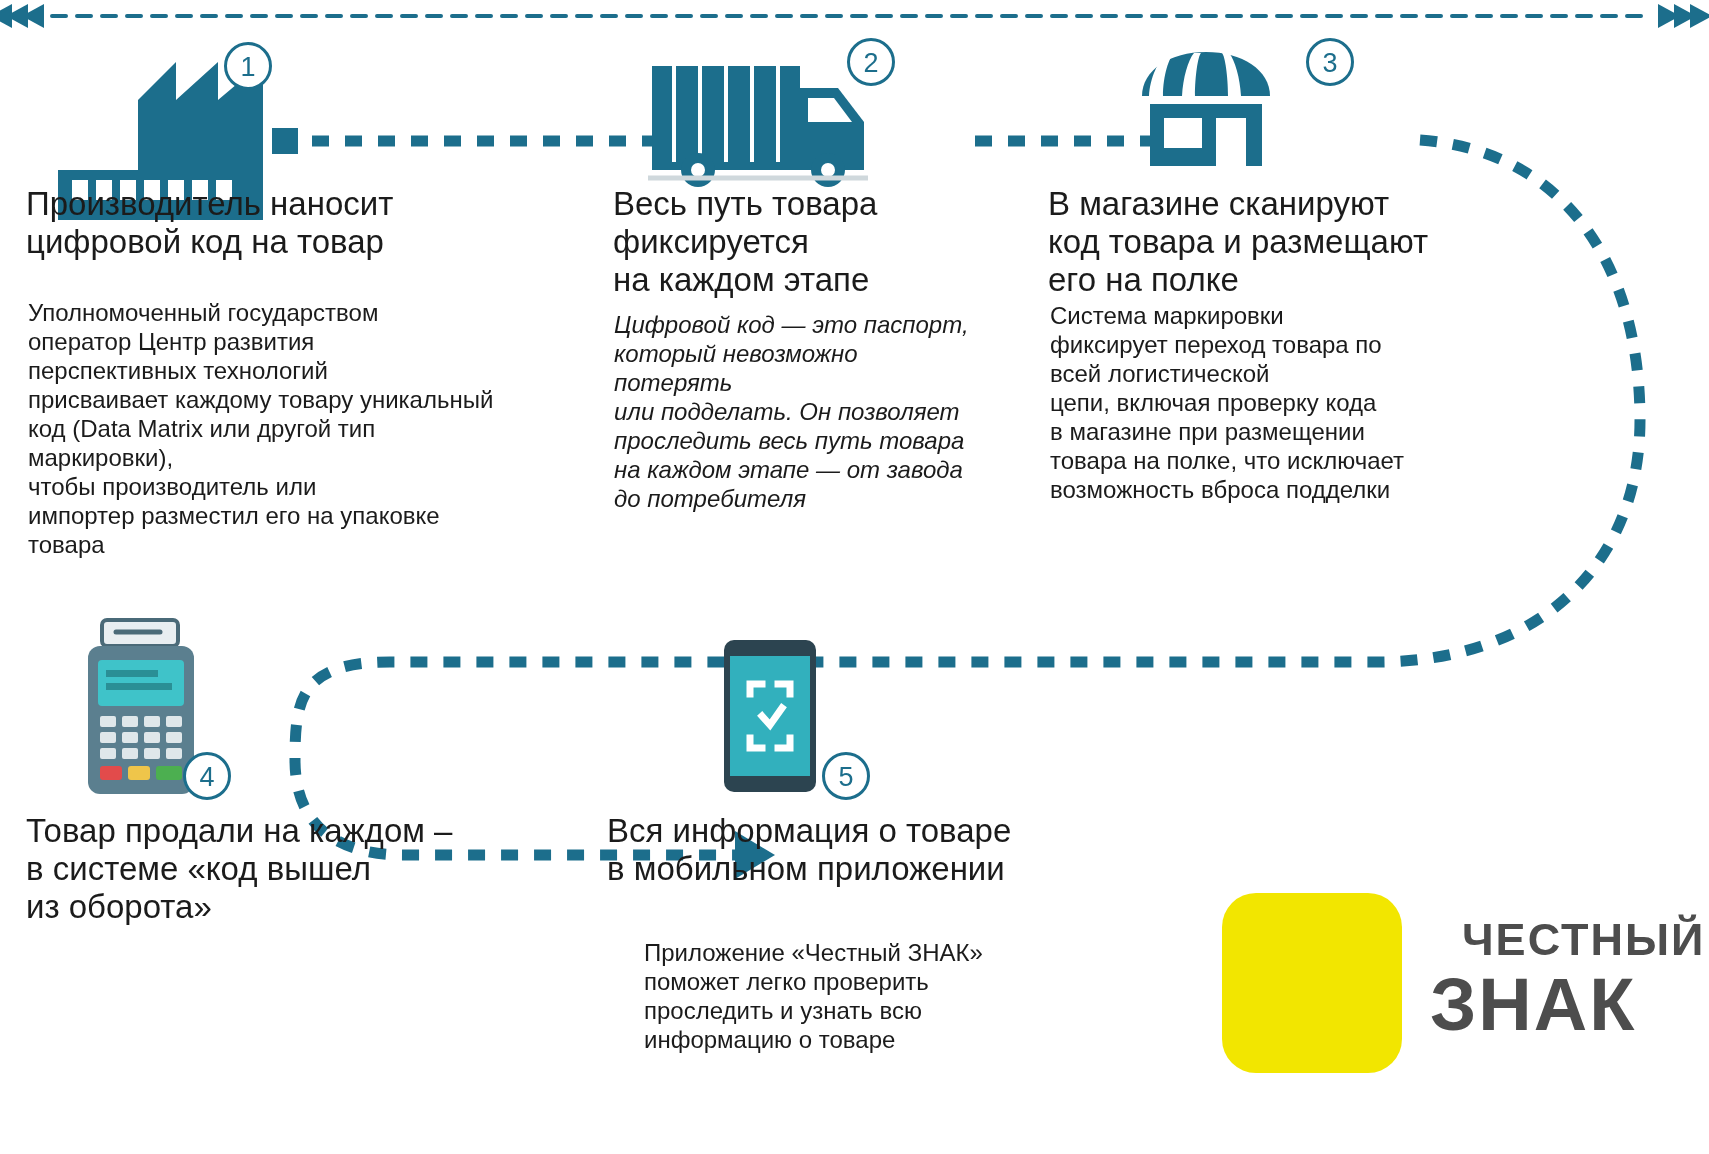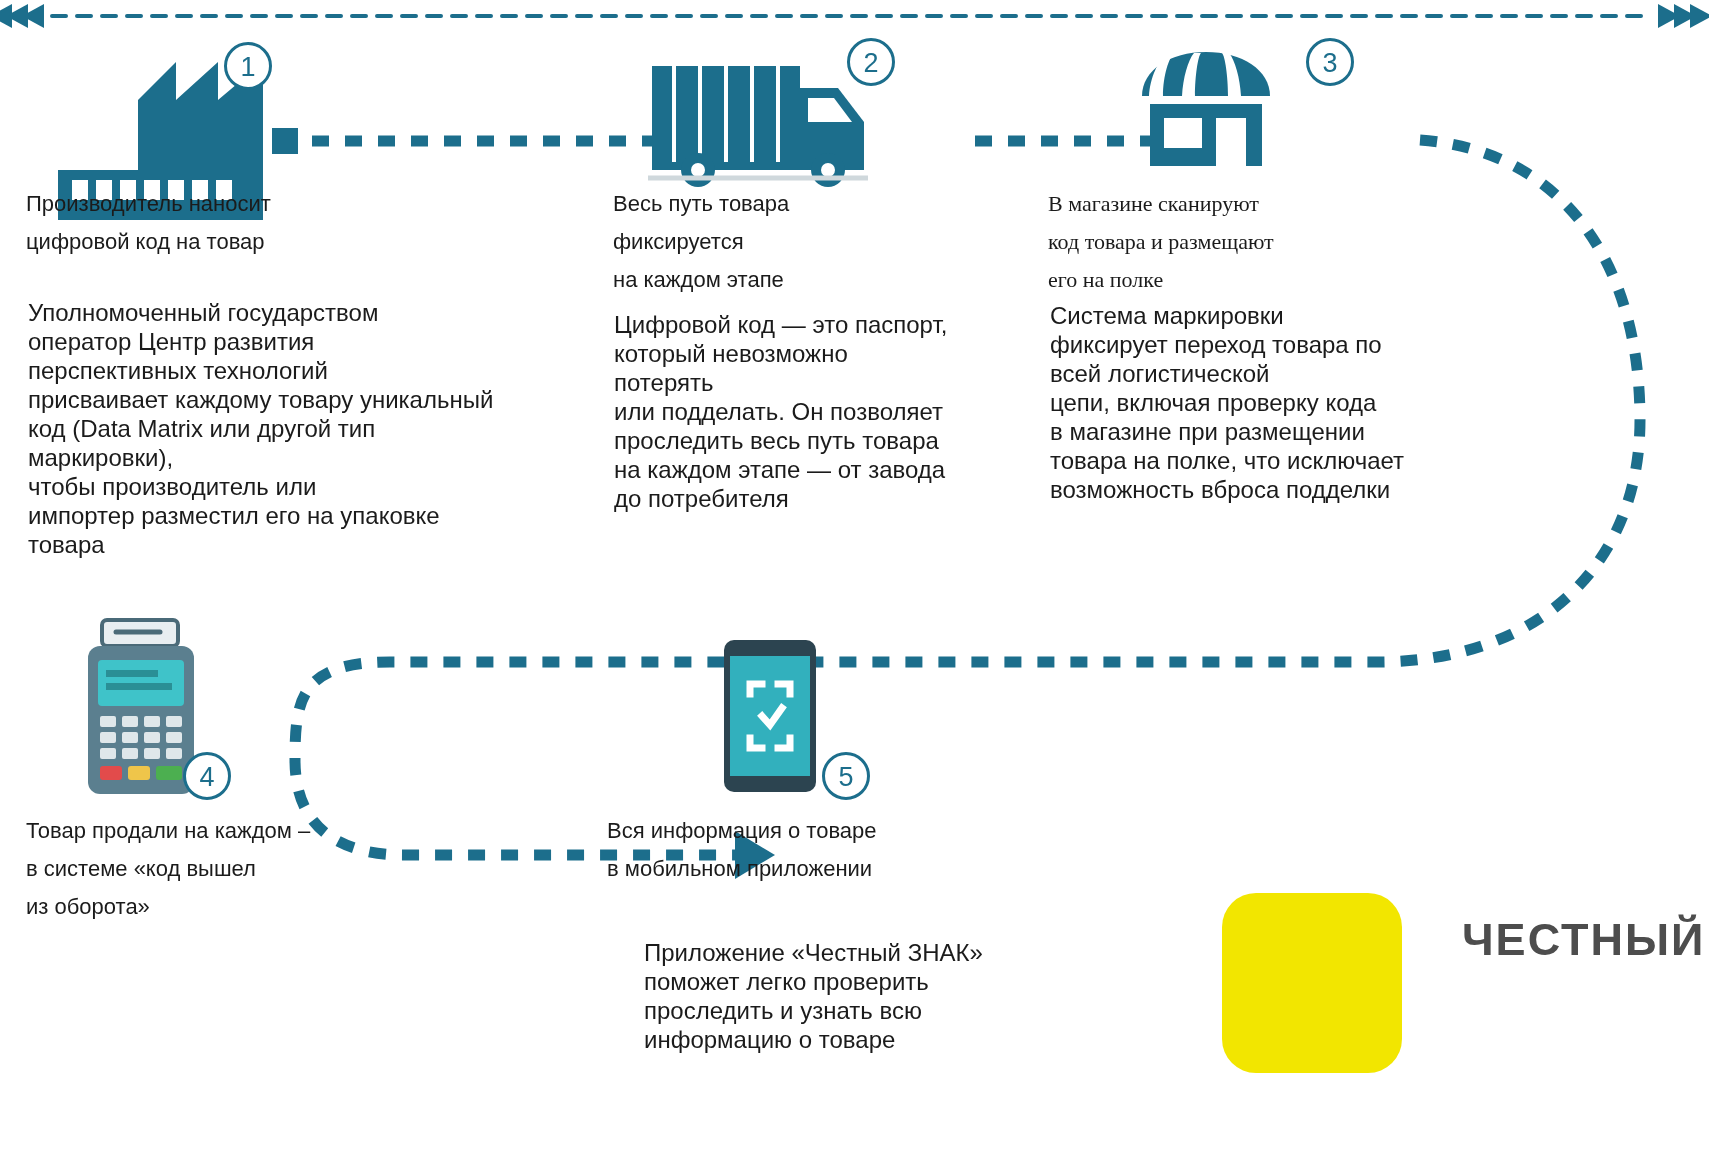--- a/index.html
+++ b/index.html
@@ -25,21 +25,21 @@
     position: absolute;
     left: 0; top: 0;
     width: 1709px;
     height: 1154px;
     pointer-events: none;
   }
 
   
   .step-title {
     position: absolute;
-    font-size: 22px;
+    font-size: 33px;
     line-height: 38px;
     color: #1b1b1b;
     font-weight: 400;
     white-space: pre-line;
   }
   .step-body {
     position: absolute;
     font-size: 24px;
     line-height: 29px;
     color: #1b1b1b;
@@ -236,29 +236,29 @@
 присваивает каждому товару уникальный
 код (Data Matrix или другой тип
 маркировки),
 чтобы производитель или
 импортер разместил его на упаковке
 товара</div>
 
   <div class="step-title" style="left:613px; top:185px; width:420px;">Весь путь товара
 фиксируется
 на каждом этапе</div>
-  <div class="step-body" style="left:614px; top:310px; width:430px;">Цифровой код — это паспорт,
+  <div class="step-body" style="left:614px; top:310px; width:430px;font-style:italic;">Цифровой код — это паспорт,
 который невозможно
 потерять
 или подделать. Он позволяет
 проследить весь путь товара
 на каждом этапе — от завода
 до потребителя</div>
 
-  <div class="step-title" style="left:1048px; top:185px; width:470px;font-family:Liberation Serif, serif;">В магазине сканируют
+  <div class="step-title" style="left:1048px; top:185px; width:470px;">В магазине сканируют
 код товара и размещают
 его на полке</div>
   <div class="step-body" style="left:1050px; top:301px; width:470px;">Система маркировки
 фиксирует переход товара по
 всей логистической
 цепи, включая проверку кода
 в магазине при размещении
 товара на полке, что исключает
 возможность вброса подделки</div>
 
@@ -270,16 +270,17 @@
 в мобильном приложении</div>
   <div class="step-body" style="left:644px; top:938px; width:470px;">Приложение «Честный ЗНАК»
 поможет легко проверить
 проследить и узнать всю
 информацию о товаре</div>
 
   <div class="logo-block">
     <div class="logo-tile"></div>
     <div class="logo-text">
       <div class="l1">ЧЕСТНЫЙ</div>
+      <div class="l2">ЗНАК</div>
     </div>
   </div>
 
 </div>
 
 </body></html>

